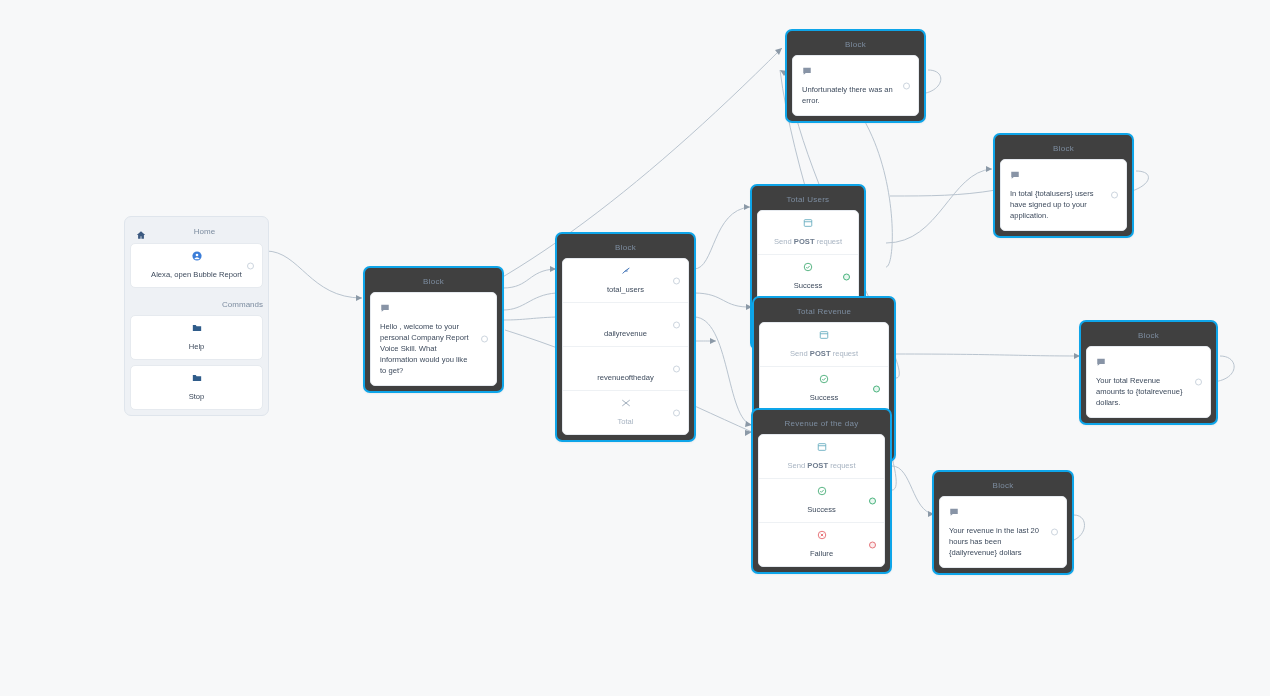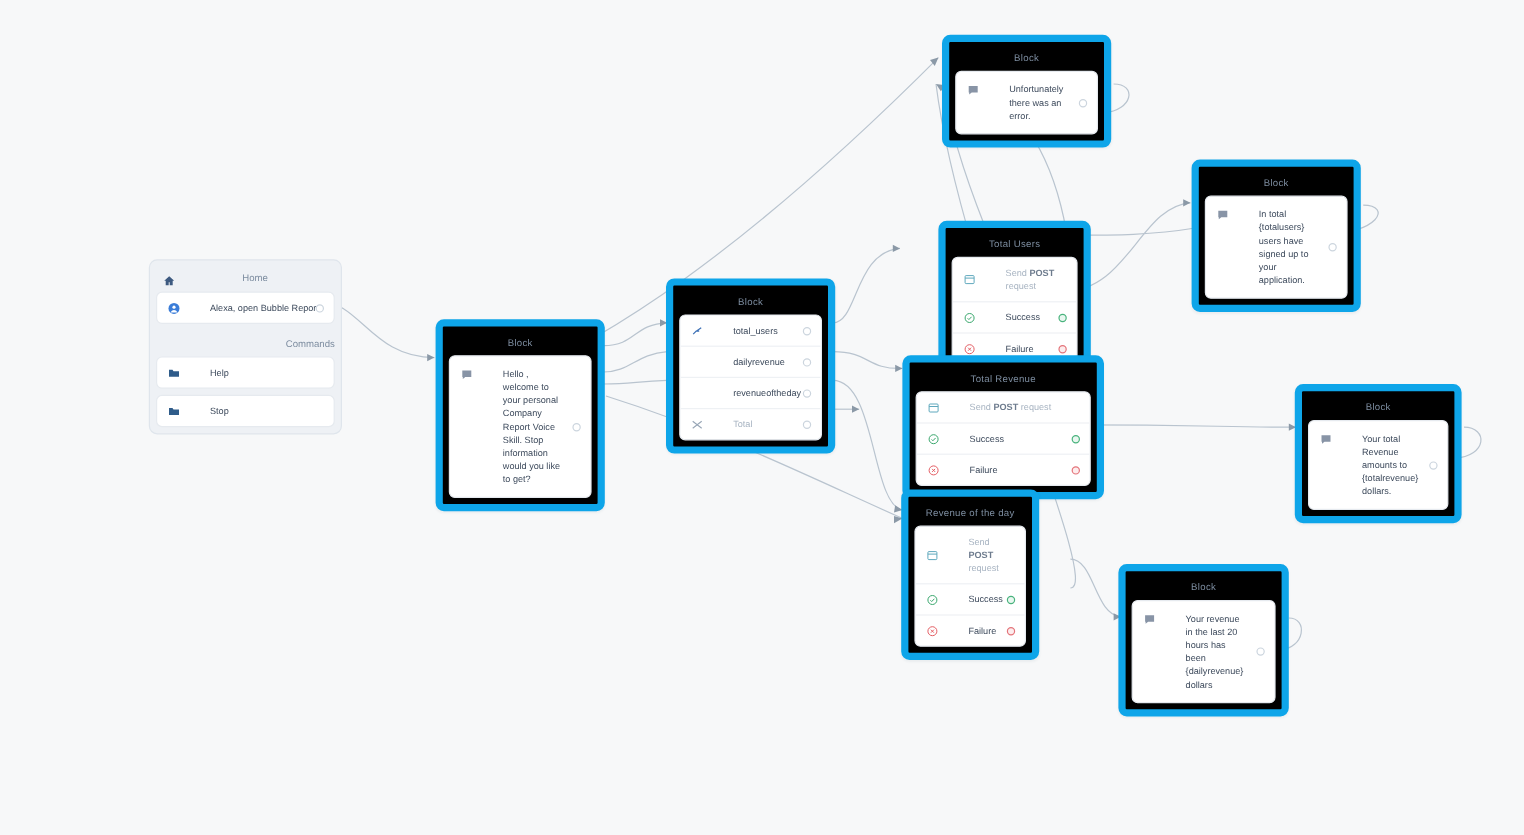--- a/index.html
+++ b/index.html
@@ -11,22 +11,22 @@
   }
   #canvas { position: relative; width: 1270px; height: 696px; }
 
   svg.wires { position: absolute; inset: 0; width: 1270px; height: 696px; pointer-events: none; }
   svg.wires path { fill: none; stroke: #b9c4cf; stroke-width: 1; }
   svg.wires polygon { fill: #8b99a7; }
 
   
   .node {
     position: absolute;
-    background: #000000;
-    border: 6px solid #0ea5e9;
+    background: #404040;
+    border: 2px solid #0ea5e9;
     border-radius: 7px;
     padding: 5px;
     box-shadow: 0 1px 2px rgba(40,60,90,.06);
   }
   .node-title {
     text-align: center;
     font-size: 8px;
     color: #7d8da0;
     letter-spacing: .25px;
     padding: 4px 0 6px;
@@ -35,26 +35,27 @@
   .card {
     background: #ffffff;
     border: 1px solid #e6eaef;
     border-radius: 5px;
     overflow: hidden;
   }
   .row {
     position: relative;
     display: flex;
     align-items: center;
-    gap: 25px;
+    gap: 8px;
     padding: 7px 9px;
     font-size: 7.6px;
     color: #3d4a5c;
     min-height: 24px;
     line-height: 1.45;
+    flex-direction: column;
   }
   .row + .row { border-top: 1px solid #eef1f4; }
   .row .txt { flex: 1; }
   .row.muted .txt { color: #a8b4c2; }
   .ic { flex: 0 0 auto; width: 10px; height: 10px; display:block; }
   .port {
     position: absolute; right: 8px; top: 50%; transform: translateY(-50%);
     width: 7px; height: 7px; border-radius: 50%;
     border: 1px solid #c3ccd6; background: #fff;
   }
@@ -126,21 +127,21 @@
 
     <path d="M366 338 C 500 300, 640 190, 782 48"></path>
     <polygon points="782,48 775,50 779,55"></polygon>
 
     <path d="M505 330 C 600 360, 680 400, 752 432"></path>
     <polygon points="752,432 745,430 745,436"></polygon>
 
     <path d="M996 190 C 960 196, 930 196, 890 196"></path>
   </svg>
 
-  <div class="panel" style="left:124px; top:216px; width:161px;">
+  <div class="panel" style="left:124px; top:216px; width:145px;">
     <div class="panel-hdr">
       <span class="ic">
         <svg viewBox="0 0 24 24" width="10" height="10" fill="#3d5a80">
             <path d="M12 3 2 12h3v9h6v-6h2v6h6v-9h3z"></path>
           </svg>
       </span>
       <span class="lbl">Home</span>
     </div>
     <div class="listcard">
       <div class="row">
@@ -180,21 +181,21 @@
 
   <div class="node msg" style="left:363px; top:266px; width:141px;">
     <div class="node-title">Block</div>
     <div class="card">
       <div class="row">
         <span class="ic">
           <svg viewBox="0 0 24 24" width="10" height="10" fill="#8894a6">
               <path d="M3 4h18v13H9l-5 4v-4H3z"></path>
             </svg>
         </span>
-        <span class="txt">Hello , welcome to your personal Company Report Voice Skill. Stop information would you like to get?</span>
+        <span class="txt">Hello , welcome to your personal Company Report Voice Skill. What information would you like to get?</span>
         <span class="port plain"></span>
       </div>
     </div>
   </div>
 
   <div class="node" style="left:555px; top:232px; width:141px;">
     <div class="node-title">Block</div>
     <div class="card">
       <div class="row">
         <span class="ic">
@@ -220,21 +221,21 @@
           <svg viewBox="0 0 24 24" width="10" height="10" fill="none" stroke="#98a6b6" stroke-width="2.2">
               <path d="M3 5 L21 19 M3 19 L21 5"></path>
             </svg>
         </span>
         <span class="txt">Total</span>
         <span class="port plain"></span>
       </div>
     </div>
   </div>
 
-  <div class="node" style="left:782px; top:184px; width:127px;">
+  <div class="node" style="left:750px; top:184px; width:116px;">
     <div class="node-title">Total Users</div>
     <div class="card">
       <div class="row muted">
         <span class="ic">
           <svg viewBox="0 0 24 24" width="10" height="10" fill="none" stroke="#5fa8bd" stroke-width="2">
               <rect x="3" y="4" width="18" height="16" rx="2"></rect>
               <path d="M3 9h18"></path>
             </svg>
         </span>
         <span class="txt"><span>Send </span><b style="color:#6d7b8d">POST</b><span> request</span></span>
@@ -255,21 +256,21 @@
               <circle cx="12" cy="12" r="9"></circle>
               <path d="M9 9l6 6M15 9l-6 6"></path>
             </svg>
         </span>
         <span class="txt">Failure</span>
         <span class="port r"></span>
       </div>
     </div>
   </div>
 
-  <div class="node" style="left:752px; top:296px; width:168px;">
+  <div class="node" style="left:752px; top:296px; width:144px;">
     <div class="node-title">Total Revenue</div>
     <div class="card">
       <div class="row muted">
         <span class="ic">
           <svg viewBox="0 0 24 24" width="10" height="10" fill="none" stroke="#5fa8bd" stroke-width="2">
               <rect x="3" y="4" width="18" height="16" rx="2"></rect>
               <path d="M3 9h18"></path>
             </svg>
         </span>
         <span class="txt"><span>Send </span><b style="color:#6d7b8d">POST</b><span> request</span></span>
@@ -290,21 +291,21 @@
               <circle cx="12" cy="12" r="9"></circle>
               <path d="M9 9l6 6M15 9l-6 6"></path>
             </svg>
         </span>
         <span class="txt">Failure</span>
         <span class="port r"></span>
       </div>
     </div>
   </div>
 
-  <div class="node" style="left:751px; top:408px; width:115px;">
+  <div class="node" style="left:751px; top:408px; width:141px;">
     <div class="node-title">Revenue of the day</div>
     <div class="card">
       <div class="row muted">
         <span class="ic">
           <svg viewBox="0 0 24 24" width="10" height="10" fill="none" stroke="#5fa8bd" stroke-width="2">
               <rect x="3" y="4" width="18" height="16" rx="2"></rect>
               <path d="M3 9h18"></path>
             </svg>
         </span>
         <span class="txt"><span>Send </span><b style="color:#6d7b8d">POST</b><span> request</span></span>

